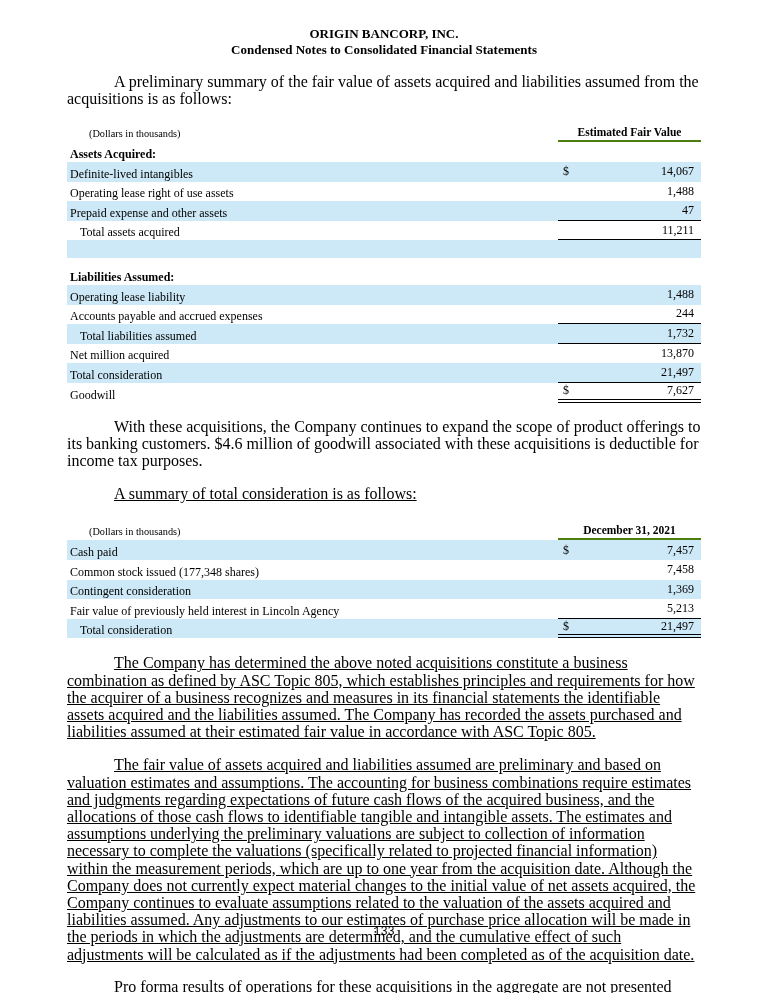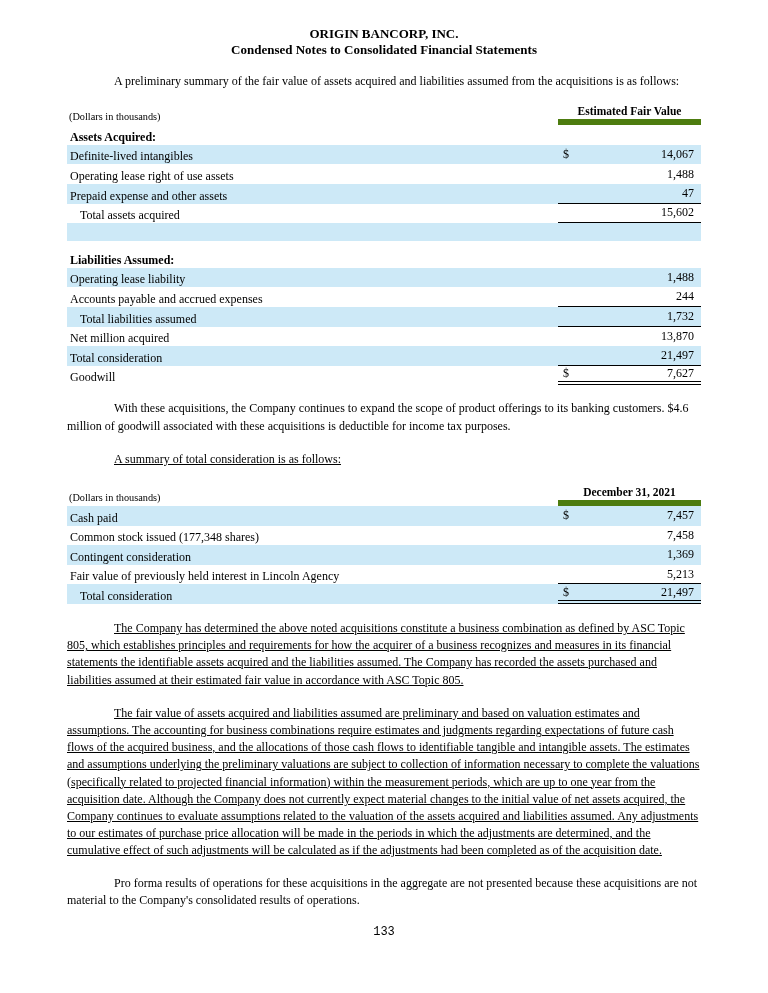--- a/index.html
+++ b/index.html
@@ -14,31 +14,31 @@
     width:768px; height:993px;
     padding:26px 67px 0 67px;
     background:#fff;
     overflow:hidden;
     border-radius:27px;
   }
   .doc-title, .doc-subtitle {
     font-size:13px; font-weight:bold; text-align:center; line-height:16px;
   }
   .para {
-    font-size:12px; line-height:17.2px;
+    font-size:16px; line-height:17.2px;
     text-indent:47px; margin-top:15px;
   }
   .para.tight { margin-top:16px;text-decoration:underline; }
   
   .fintable { margin-top:14px; font-size:12px; }
   .thead { display:flex; align-items:flex-end; height:21px; }
-  .tcaption { flex:1; font-size:10.3px; padding-left:2px; padding-bottom:3px; }
+  .tcaption { flex:1; font-size:10.3px; padding-left:2px; padding-bottom:3px;margin-left:20px; }
   .thcol {
     width:143px; text-align:center; font-weight:bold; font-size:11.5px;
-    border-bottom:6px solid #4d7c0f; padding-bottom:2px;
+    border-bottom:2px solid #4d7c0f; padding-bottom:2px;
   }
   .trow { display:flex; align-items:flex-end; min-height:19.6px; }
   .trow.shaded { background:var(--row-shade,#cde9f7);gap:43px; }
   .tlabel { flex:1; padding-left:3px; }
   .tlabel.bold { font-weight:bold; }
   .tlabel.indent { padding-left:13px; }
   .tval {
     width:143px; align-self:stretch;
     display:flex; align-items:center; justify-content:space-between;
     padding:0 7px 0 5px;
@@ -93,21 +93,21 @@
           <div class="tlabel">Prepaid expense and other assets</div>
           <div class="tval rule-single">
             <span></span>
             <span>47</span>
           </div>
         </div>
         <div class="trow">
           <div class="tlabel indent">Total assets acquired</div>
           <div class="tval rule-single">
             <span></span>
-            <span>15,602</span>
+            <span>11,211</span>
           </div>
         </div>
         <div class="trow shaded spacer"></div>
         <div class="trow gap"></div>
         <div class="trow">
           <div class="tlabel bold">Liabilities Assumed:</div>
           <div class="tval">
             <span></span>
             <span></span>
           </div>

